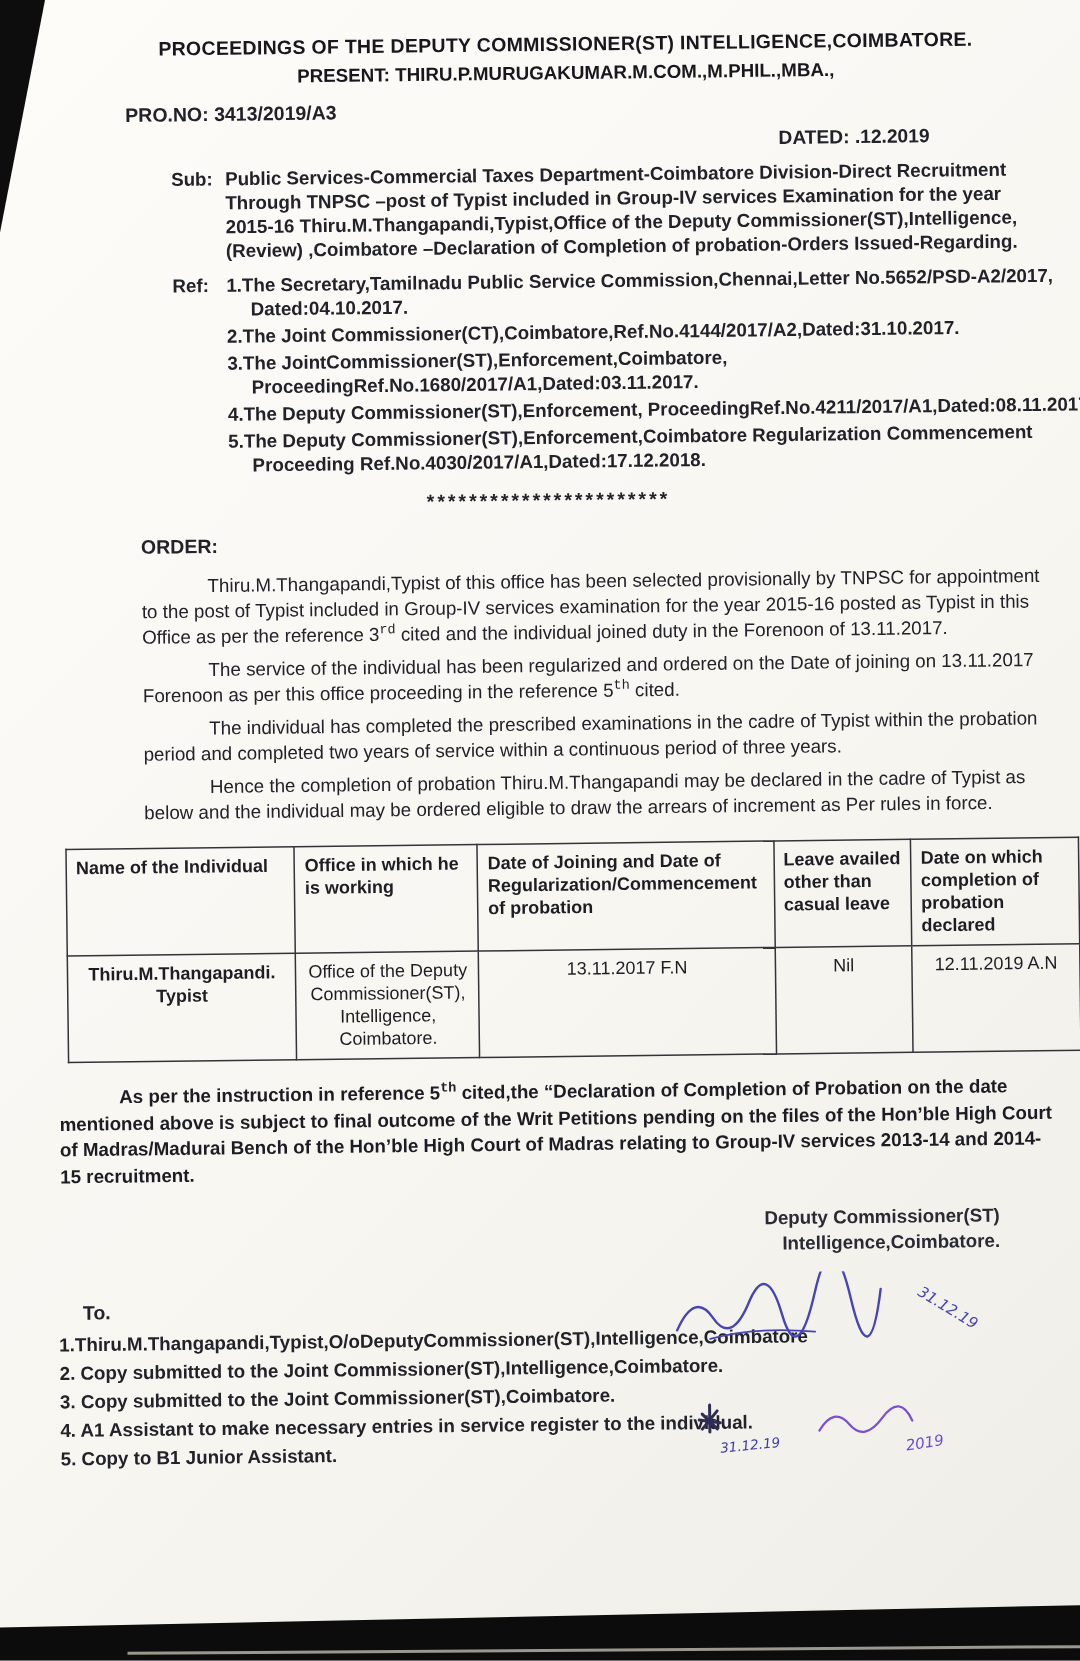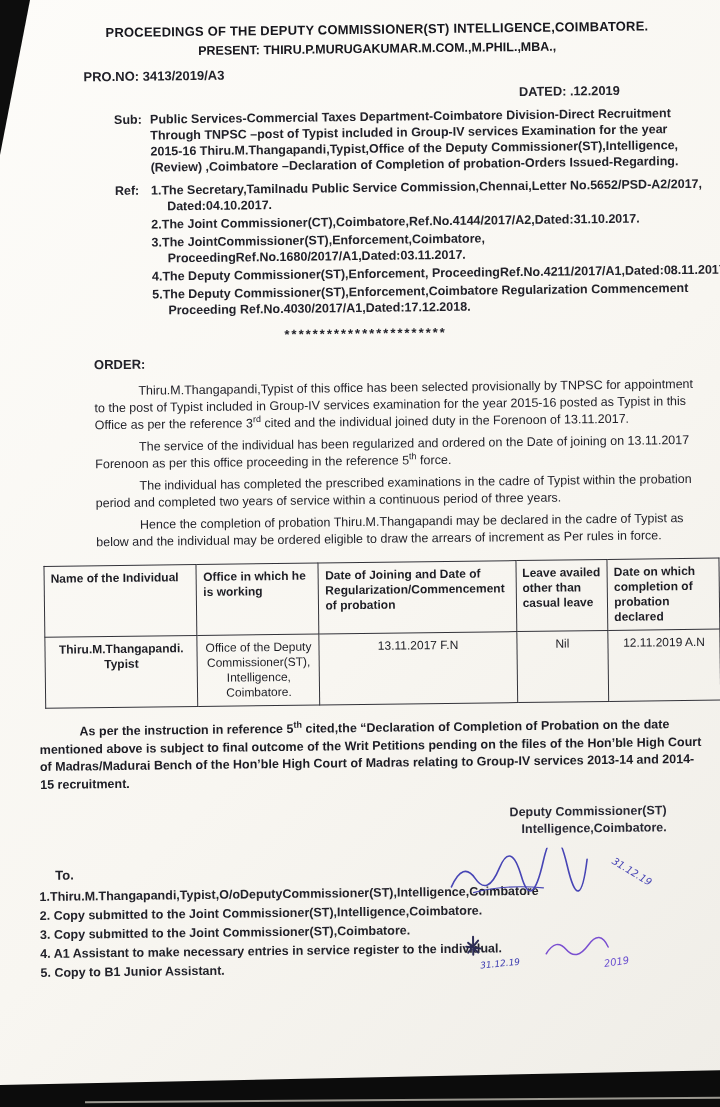--- a/index.html
+++ b/index.html
@@ -35,21 +35,21 @@
   .ref-list { width: 560px; }
   .ref-item { padding-left: 16px; text-indent: -16px; margin-bottom: 2px; }
   .ref-item.nowrap { white-space: nowrap; }
   .stars { text-align: center; margin-top: 8px; font-weight: 700; letter-spacing: 2px; font-size: 13px; }
   .order-label { margin: 12px 0 0 53px; font-weight: 700; font-size: 13px; }
   .order-para {
     margin: 10px 0 4px 53px; width: 600px;
     text-indent: 44px; line-height: 17px; font-weight: 500;
   }
   .order-para + .order-para { margin-top: 5px; }
-  sup { font-size: 9px; line-height: 0; }
+  sup { font-size: 9px; line-height: 0; font-family: Liberation Mono, monospace; }
   table.prob-table {
     border-collapse: collapse; margin-top: 14px;
     width: 676px; table-layout: fixed;
     font-size: 12px; line-height: 15px; color: #1d1d24;
   }
   .prob-table th, .prob-table td {
     border: 1px solid #33333a; padding: 5px 6px; vertical-align: top;
   }
   .prob-table th { text-align: left; font-weight: 700; }
   .col-name { width: 150px; } .col-office { width: 120px; }
@@ -111,21 +111,21 @@
         <div class="ref-item">5.The Deputy Commissioner(ST),Enforcement,Coimbatore Regularization Commencement Proceeding  Ref.No.4030/2017/A1,Dated:17.12.2018.</div>
       </div>
     </div>
 
     <div class="stars">***********************</div>
 
     <div class="order-label">ORDER:</div>
 
     <p class="order-para"><span>Thiru.M.Thangapandi,Typist of this office has been selected provisionally by TNPSC for appointment to the post of Typist included in Group-IV services examination for the year 2015-16 posted as Typist in this Office as per the reference 3</span><sup>rd</sup><span> cited and the individual joined duty in the Forenoon of 13.11.2017.</span></p>
 
-    <p class="order-para"><span>The service of the individual has been regularized and ordered on the Date of joining on 13.11.2017 Forenoon as per this office proceeding in the reference 5</span><sup>th</sup><span> force.</span></p>
+    <p class="order-para"><span>The service of the individual has been regularized and ordered on the Date of joining on 13.11.2017 Forenoon as per this office proceeding in the reference 5</span><sup>th</sup><span> cited.</span></p>
 
     <p class="order-para">The individual has completed the prescribed examinations in the cadre of Typist within the probation period and completed two years of service within a continuous period of three years.</p>
 
     <p class="order-para">Hence the completion of probation Thiru.M.Thangapandi may be declared in the cadre of Typist as below and the individual may be ordered eligible to draw the arrears of increment as Per rules in force.</p>
 
     <table class="prob-table">
       <colgroup>
         <col class="col-name">
           <col class="col-office">
           <col class="col-joining">

